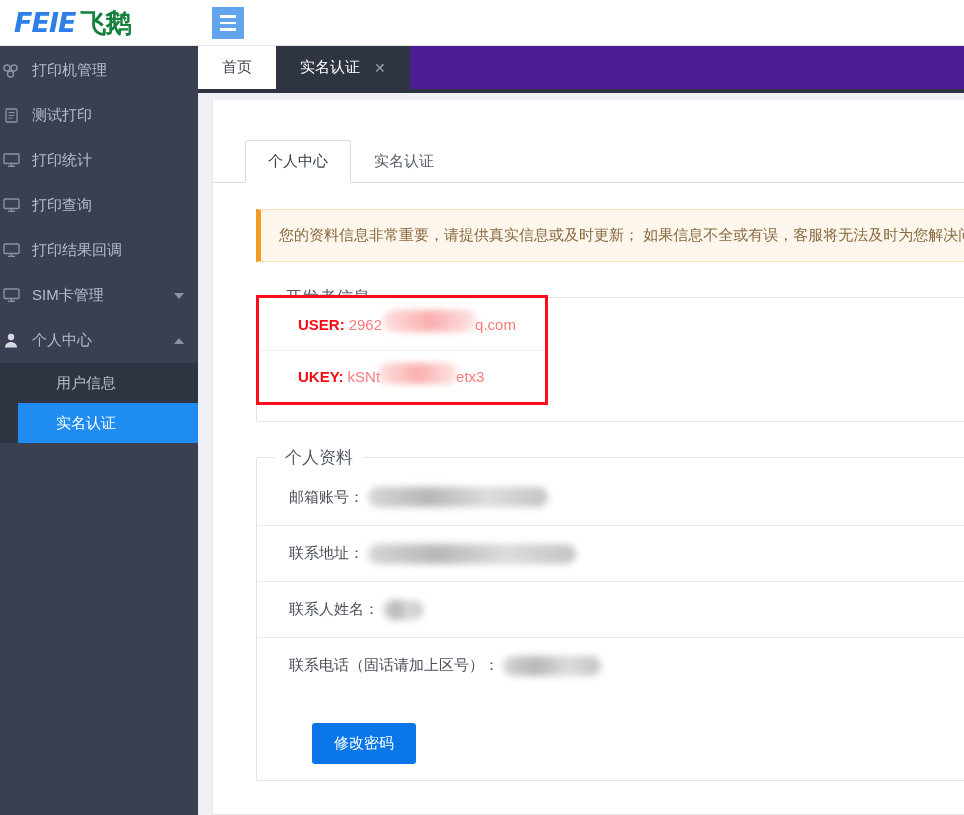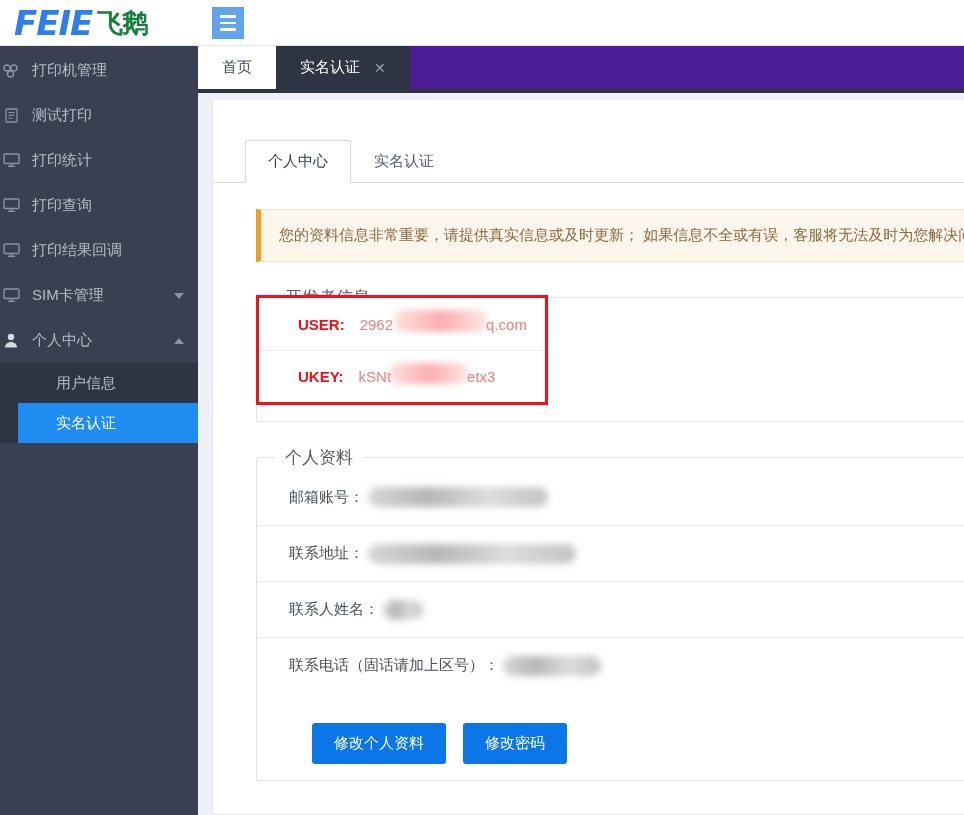--- a/index.html
+++ b/index.html
@@ -23,21 +23,21 @@
   .logo-box {
     height: 46px;
     background: #ffffff;
     display: flex; align-items: center;
     padding-left: 14px;
     border-bottom: 1px solid #e6e6e6;
   }
   .logo-feie {
     font-family: "DejaVu Sans", sans-serif;
     font-weight: bold; font-style: italic;
-    font-size: 34px; letter-spacing: -1px;
+    font-size: 27px; letter-spacing: -1px;
     color: #2f7fe8;
     line-height: 1;
   }
   .logo-cn {
     font-size: 26px; font-weight: bold;
     color: #15803d;
     margin-left: 5px;
     line-height: 1;
     letter-spacing: -1px;
   }
@@ -208,21 +208,21 @@
   }
   .dev-row {
     height: 52px;
     display: flex; align-items: center;
     padding-left: 39px;
     font-size: 15px;
     color: #fb6b6b;
     position: relative;
   }
   .dev-row + .dev-row { border-top: 1px solid #efefef; }
-  .dev-key { font-weight: bold; color: #f60c14; margin-right: 15px; }
+  .dev-key { font-weight: bold; color: #f60c14; margin-right: 4px; }
   .dev-val { font-family: "Liberation Sans", sans-serif; color: #fb7a7a; position: relative; }
 
   .blur-pink {
     position: absolute;
     border-radius: 12px;
     background: linear-gradient(90deg, rgba(252,200,200,0.55), rgba(250,160,160,0.85), rgba(252,205,205,0.5));
     filter: blur(3px);
   }
 
   
@@ -442,21 +442,20 @@
         </div>
 
         <div class="prow">
           <span class="plabel">联系电话（固话请加上区号）：</span>
           <span class="pval">
             <span class="blur-gray" style="width:98px;"></span>
           </span>
         </div>
 
         <div class="btnrow">
-          <button class="btn">修改个人资料</button>
           <button class="btn">修改密码</button>
         </div>
       </fieldset>
 
     </div>
   </div>
 
 </div>
 
 </body></html>

